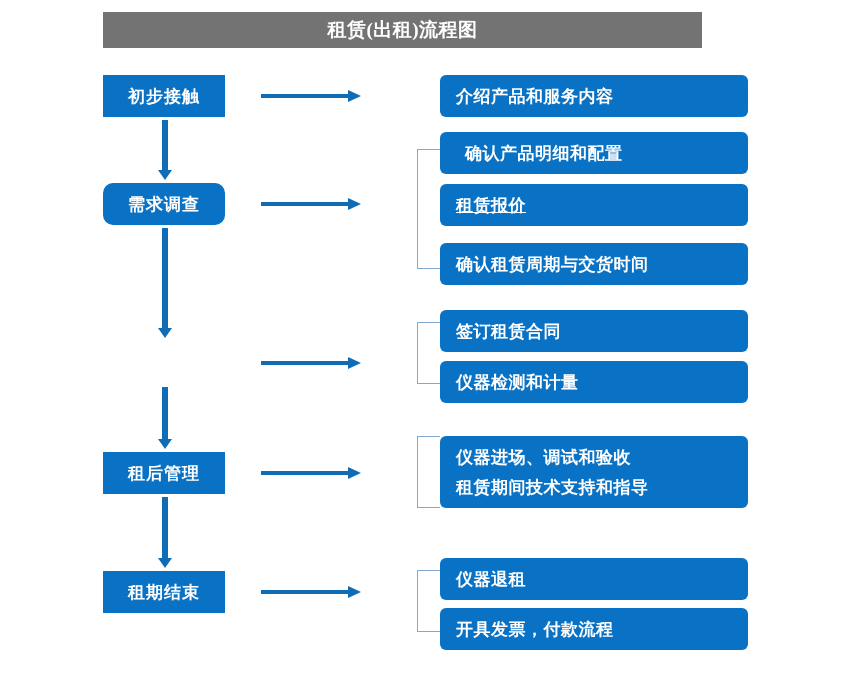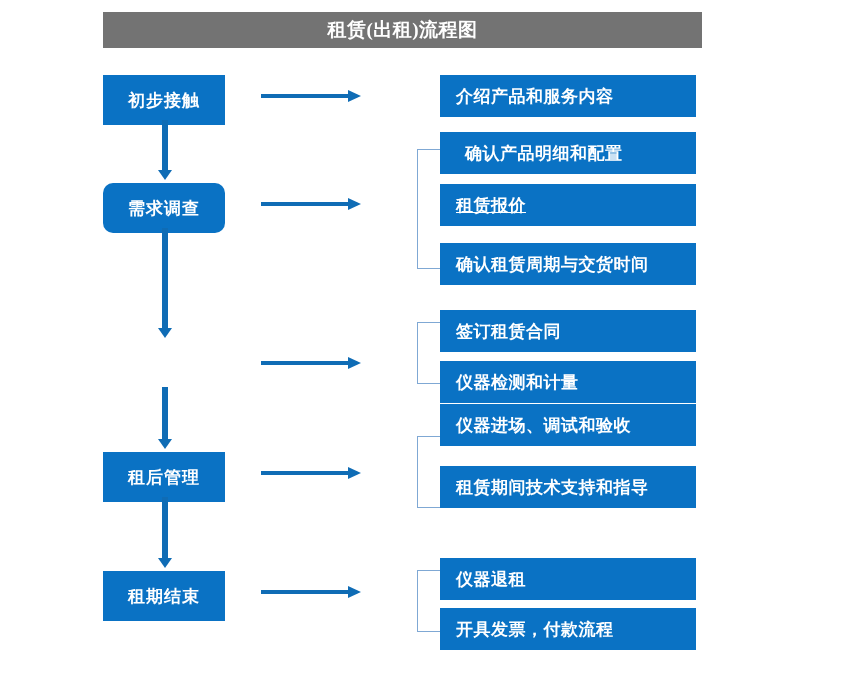--- a/index.html
+++ b/index.html
@@ -37,46 +37,47 @@
     align-items: center;
     justify-content: center;
     letter-spacing: 0.5px;
   }
 
   
   .stage-box {
     position: absolute;
     left: 103px;
     width: 122px;
-    height: 50px;
+    height: 42px;
     background: #0a72c4;
     color: #ffffff;
     font-size: 17px;
     font-weight: bold;
     display: flex;
     align-items: center;
     justify-content: center;
     letter-spacing: 1px;
   }
 
   
   .detail-box {
     position: absolute;
     left: 440px;
-    width: 256px;
+    width: 308px;
     height: 42px;
     background: #0a72c4;
     color: #ffffff;
     font-size: 17px;
     font-weight: bold;
     display: flex;
     align-items: center;
     padding-left: 16px;
     box-sizing: border-box;
     letter-spacing: 0.5px;
+    border-radius: 6px;
   }
 
   
   .h-arrow {
     position: absolute;
     left: 261px;
     width: 100px;
     height: 16px;
   }
   .h-arrow .shaft {
@@ -188,18 +189,18 @@
   <div class="bracket" style="top:322px; height:62px;"></div>
   <div class="bracket" style="top:436px; height:72px;"></div>
   <div class="bracket" style="top:570px; height:62px;"></div>
 
   <div class="detail-box" style="top:75px;">介绍产品和服务内容</div>
   <div class="detail-box" style="top:132px;padding-left:25px;">确认产品明细和配置</div>
   <div class="detail-box" style="top:184px;text-decoration:underline;">租赁报价</div>
   <div class="detail-box" style="top:243px;">确认租赁周期与交货时间</div>
   <div class="detail-box" style="top:310px;">签订租赁合同</div>
   <div class="detail-box" style="top:361px;">仪器检测和计量</div>
-  <div class="detail-box" style="top:404px;">仪器进场、调试和验收</div>
+  <div class="detail-box" style="top:436px;">仪器进场、调试和验收</div>
   <div class="detail-box" style="top:466px;">租赁期间技术支持和指导</div>
   <div class="detail-box" style="top:558px;">仪器退租</div>
   <div class="detail-box" style="top:608px;">开具发票，付款流程</div>
 
 </div>
 
 </body></html>

